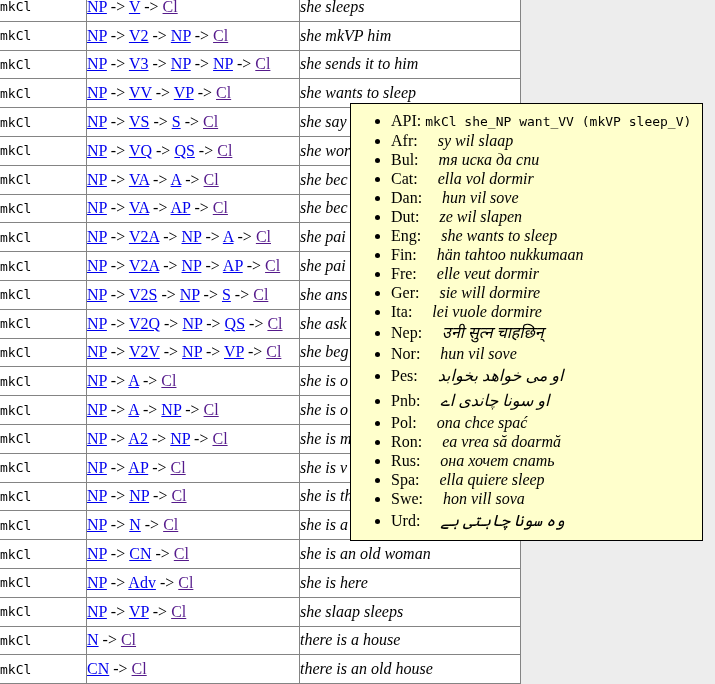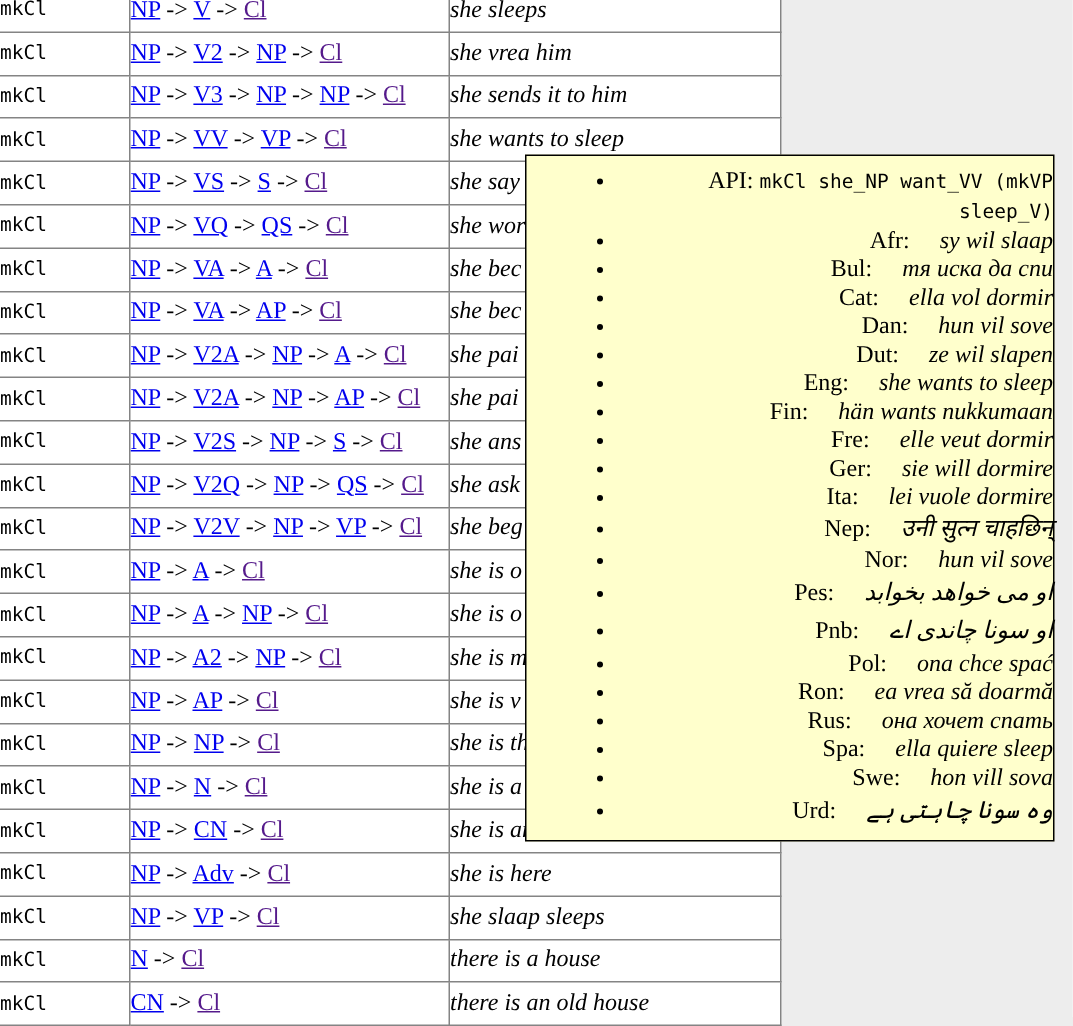--- a/index.html
+++ b/index.html
@@ -60,23 +60,22 @@
     top: 103px;
     width: 351px;
     min-height: 433px;
     background: #ffffcc;
     border: 1px solid #000000;
     z-index: 10;
     font-size: 16px;
   }
   #popup ul {
     margin: 7px 0 7px 0;
-    padding-left: 62px;
+    padding-left: 40px;
     list-style-type: disc;
-    text-align: right;
   }
   #popup li {
     line-height: 19px;
     color: #000;
   }
   #popup li.script-devanagari { padding: 2px 0; }
   #popup li.script-arabic { padding: 3px 0; }
   .lang-label { font-style: normal; }
   .trans { font-style: italic; margin-left: 16px; }
   .api-code {
@@ -93,21 +92,21 @@
   <table class="grammar">
     <tbody>
         <tr>
           <td class="fun">mkCl</td>
           <td class="rule"><a class="cat" href="#">NP</a><span class="arrow"> -&gt; </span><a class="cat" href="#">V</a><span class="arrow"> -&gt; </span><a class="cat visited" href="#">Cl</a></td>
           <td class="ex">she sleeps</td>
         </tr>
         <tr>
           <td class="fun">mkCl</td>
           <td class="rule"><a class="cat" href="#">NP</a><span class="arrow"> -&gt; </span><a class="cat" href="#">V2</a><span class="arrow"> -&gt; </span><a class="cat" href="#">NP</a><span class="arrow"> -&gt; </span><a class="cat visited" href="#">Cl</a></td>
-          <td class="ex">she vrea him</td>
+          <td class="ex">she mkVP him</td>
         </tr>
         <tr>
           <td class="fun">mkCl</td>
           <td class="rule"><a class="cat" href="#">NP</a><span class="arrow"> -&gt; </span><a class="cat" href="#">V3</a><span class="arrow"> -&gt; </span><a class="cat" href="#">NP</a><span class="arrow"> -&gt; </span><a class="cat" href="#">NP</a><span class="arrow"> -&gt; </span><a class="cat visited" href="#">Cl</a></td>
           <td class="ex">she sends it to him</td>
         </tr>
         <tr>
           <td class="fun">mkCl</td>
           <td class="rule"><a class="cat" href="#">NP</a><span class="arrow"> -&gt; </span><a class="cat" href="#">VV</a><span class="arrow"> -&gt; </span><a class="cat" href="#">VP</a><span class="arrow"> -&gt; </span><a class="cat visited" href="#">Cl</a></td>
           <td class="ex">she wants to sleep</td>
@@ -217,21 +216,21 @@
 
   <div id="popup">
     <ul>
         <li class="script-latin"><span class="lang-label">API:</span> <span class="api-code">mkCl she_NP want_VV (mkVP sleep_V)</span></li>
         <li class="script-latin"><span class="lang-label">Afr:</span> <span class="trans">sy wil slaap</span></li>
         <li class="script-latin"><span class="lang-label">Bul:</span> <span class="trans">тя иска да спи</span></li>
         <li class="script-latin"><span class="lang-label">Cat:</span> <span class="trans">ella vol dormir</span></li>
         <li class="script-latin"><span class="lang-label">Dan:</span> <span class="trans">hun vil sove</span></li>
         <li class="script-latin"><span class="lang-label">Dut:</span> <span class="trans">ze wil slapen</span></li>
         <li class="script-latin"><span class="lang-label">Eng:</span> <span class="trans">she wants to sleep</span></li>
-        <li class="script-latin"><span class="lang-label">Fin:</span> <span class="trans">hän wants nukkumaan</span></li>
+        <li class="script-latin"><span class="lang-label">Fin:</span> <span class="trans">hän tahtoo nukkumaan</span></li>
         <li class="script-latin"><span class="lang-label">Fre:</span> <span class="trans">elle veut dormir</span></li>
         <li class="script-latin"><span class="lang-label">Ger:</span> <span class="trans">sie will dormire</span></li>
         <li class="script-latin"><span class="lang-label">Ita:</span> <span class="trans">lei vuole dormire</span></li>
         <li class="script-devanagari"><span class="lang-label">Nep:</span> <span class="trans">उनी सुत्न चाहछिन्</span></li>
         <li class="script-latin"><span class="lang-label">Nor:</span> <span class="trans">hun vil sove</span></li>
         <li class="script-arabic"><span class="lang-label">Pes:</span> <span class="trans">او می خواهد بخوابد</span></li>
         <li class="script-arabic"><span class="lang-label">Pnb:</span> <span class="trans">او سونا چاندی اے</span></li>
         <li class="script-latin"><span class="lang-label">Pol:</span> <span class="trans">ona chce spać</span></li>
         <li class="script-latin"><span class="lang-label">Ron:</span> <span class="trans">ea vrea să doarmă</span></li>
         <li class="script-latin"><span class="lang-label">Rus:</span> <span class="trans">она хочет спать</span></li>

